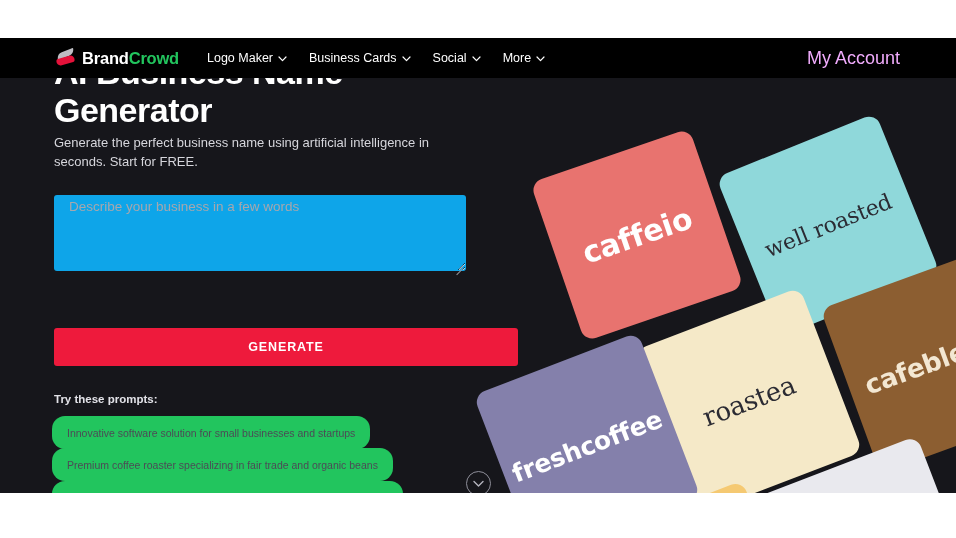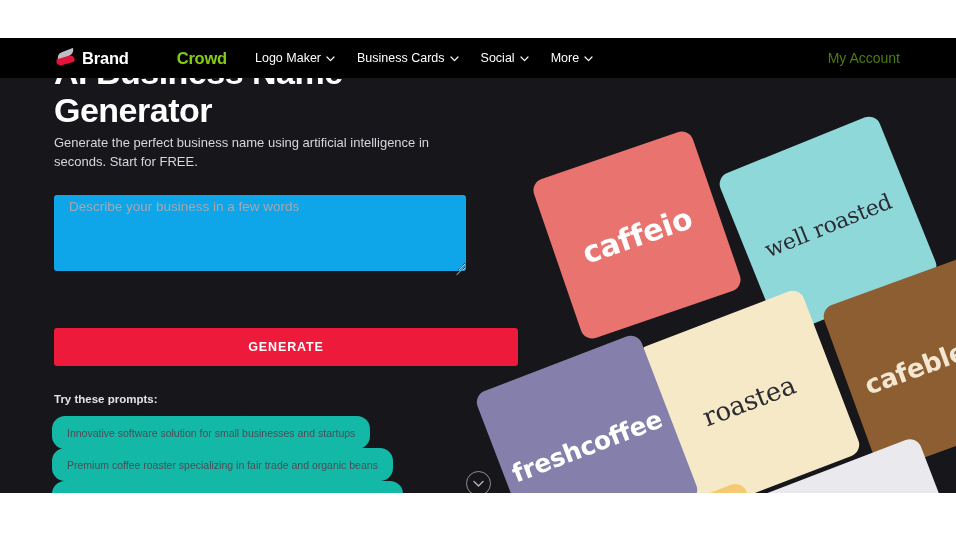--- a/index.html
+++ b/index.html
@@ -120,21 +120,21 @@
     cursor:pointer;
   }
 
   
   #prompts-label {
     position:absolute; left:54px; top:355px;
     color:#E2E2E8; font-size:11.5px; font-weight:bold;
   }
   .prompt-chip {
     position:absolute; left:52px;
-    height:33px; background:#14b8a6;
+    height:33px; background:#22c55e;
     border:none; border-radius:13px;
     padding:0 15px;
     font-family:"Liberation Sans", sans-serif;
     font-size:10.5px; color:#4C4C56;
     display:flex; align-items:center;
     cursor:pointer; white-space:nowrap;
   }
   #prompt-chip-0 { top:378px; }
   #prompt-chip-1 { top:410px; }
   #prompt-chip-2 { top:443px; }
@@ -165,33 +165,33 @@
     background:#BEBEC4; border-radius:7px 2px 7px 2px;
     transform:rotate(-22deg) skewX(-18deg);
   }
   #logo-mark .s2 {
     position:absolute; left:0px; top:7px; width:19px; height:7px;
     background:#E5123A; border-radius:2px 8px 2px 8px;
     transform:rotate(-16deg) skewX(-16deg);
   }
   #logo-text { font-size:16.5px; font-weight:bold; letter-spacing:-0.2px; }
   #logo-text .lt-brand { color:#ffffff; }
-  #logo-text .lt-crowd { color:#84cc16;margin-left:48px; }
+  #logo-text .lt-crowd { color:#22c55e; }
 
   #main-nav { display:flex; align-items:center; margin-left:28px; gap:22px; }
   .nav-item {
     display:flex; align-items:flex-start; gap:5px;
     color:#ffffff; font-size:12.5px; cursor:pointer;
     text-decoration:none;
   }
   .chev { display:block; }
 
   #account-link {
     margin-left:auto; margin-right:56px;
-    color:#4d7c0f; font-size:14px; cursor:pointer; text-decoration:none;
+    color:#f0abfc; font-size:18px; cursor:pointer; text-decoration:none;
   }
 
   
   #below-fold {
     position:absolute; left:0; top:493px; width:956px; height:45px;
     background:#ffffff;
   }
 </style>
 </head>
 <body>

